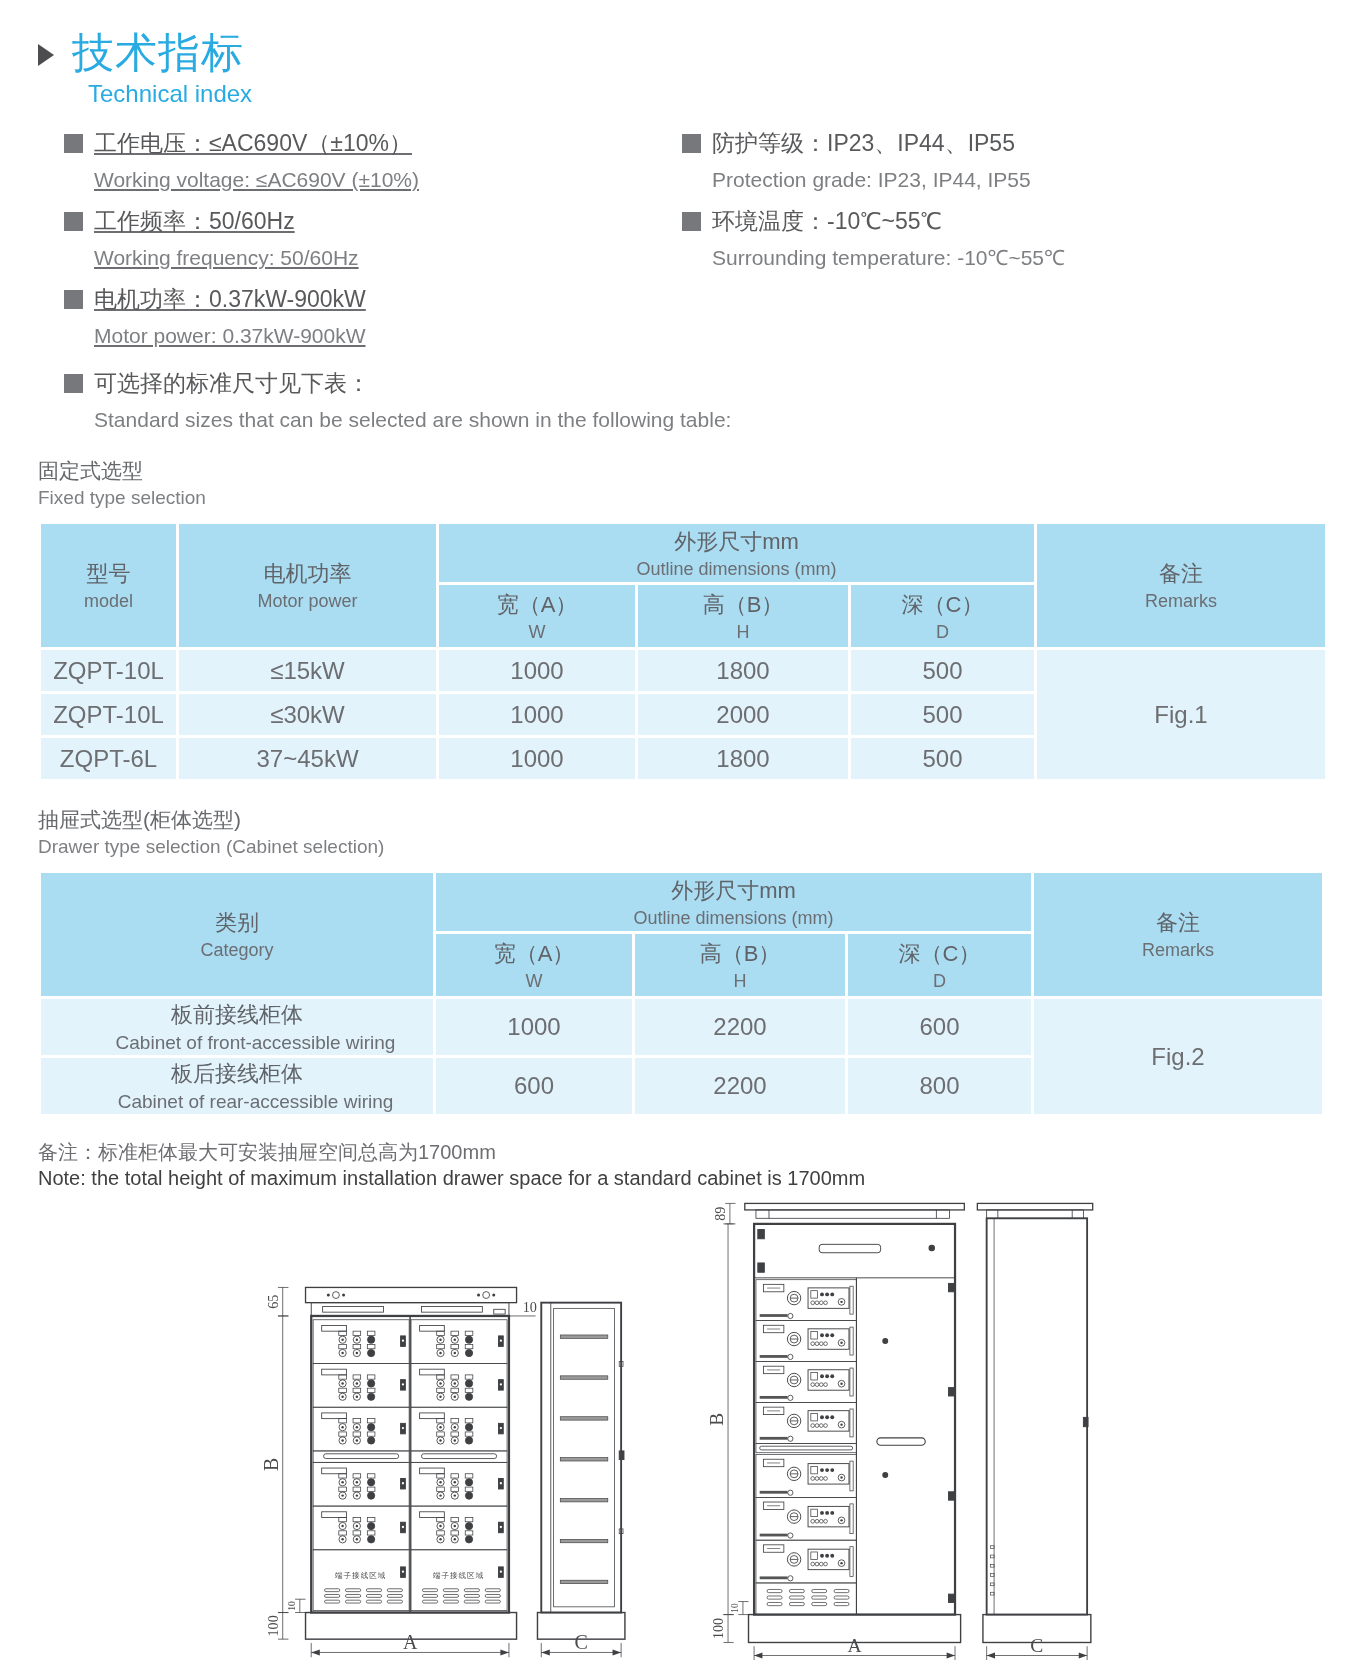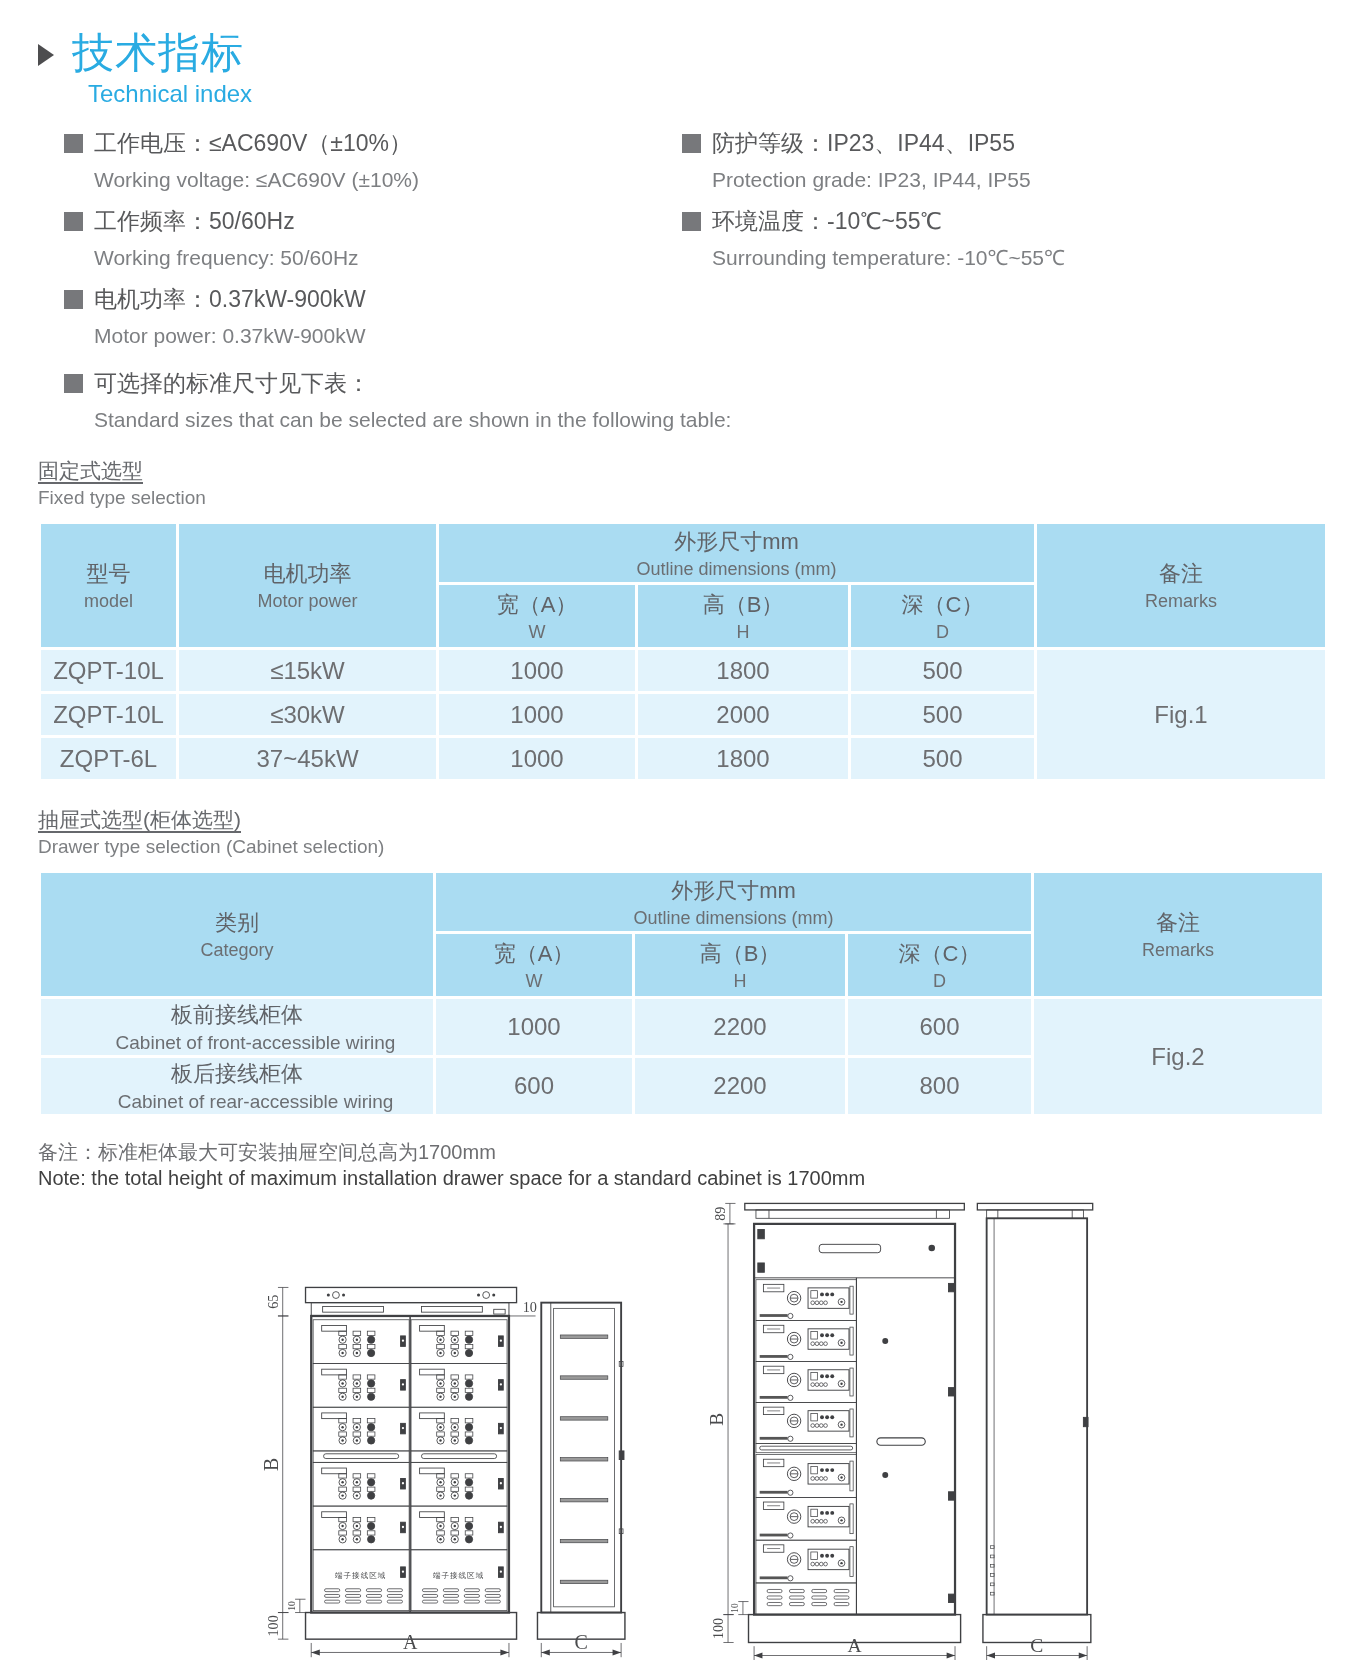--- a/index.html
+++ b/index.html
@@ -7,30 +7,30 @@
         font-family:"Liberation Sans",sans-serif;color:#6d6e71;box-sizing:border-box;
         padding:30px 35px 0 38px;}
   
   .title-row{display:flex;align-items:center;}
   .tri{width:0;height:0;border-left:16px solid #4d4d4f;border-top:11px solid transparent;
        border-bottom:11px solid transparent;margin:4px 18px 0 0;}
   .h1{font-size:42px;line-height:46px;color:#29abe2;font-weight:400;letter-spacing:1px;}
   .subtitle{font-size:24px;color:#29abe2;margin:4px 0 0 50px;}
   
   .specs{display:flex;margin-top:20px;}
-  .col-l{width:618px;margin-left:26px;}
+  .col-l{width:618px;margin-left:26px;text-decoration:underline;}
   .col-r{flex:1;}
   .spec-item{margin-bottom:13px;}
   .spec-zh{display:flex;align-items:center;font-size:23px;color:#58595b;line-height:30px;}
   .sq{width:19px;height:19px;background:#77787b;margin-right:11px;flex:none;}
   .spec-en{font-size:21px;color:#7d7f82;margin:9px 0 0 30px;line-height:26px;}
   .intro{margin:6px 0 0 26px;}
   
   .sec{margin-top:24px;}
-  .sec-zh{font-size:21px;color:#66686c;text-decoration:underline;text-underline-offset:4px;display:inline-block;}
+  .sec-zh{font-size:21px;color:#66686c;text-underline-offset:4px;display:inline-block;}
   .sec-en{font-size:19px;color:#7d7f82;margin-top:2px;}
   
   table{border-collapse:separate;border-spacing:3px;table-layout:fixed;width:1284px;margin-top:12px;}
   th,td{text-align:center;vertical-align:middle;padding:0;}
   th{background:#aadcf2;font-weight:normal;}
   td{background:#e2f3fc;}
   .hz{font-size:22px;color:#5f6periph266;}
   .hz{font-size:22px;color:#606368;}
   .he{font-size:18px;color:#6b6e72;margin-top:2px;}
   .num{font-size:24px;color:#6d6e71;}

